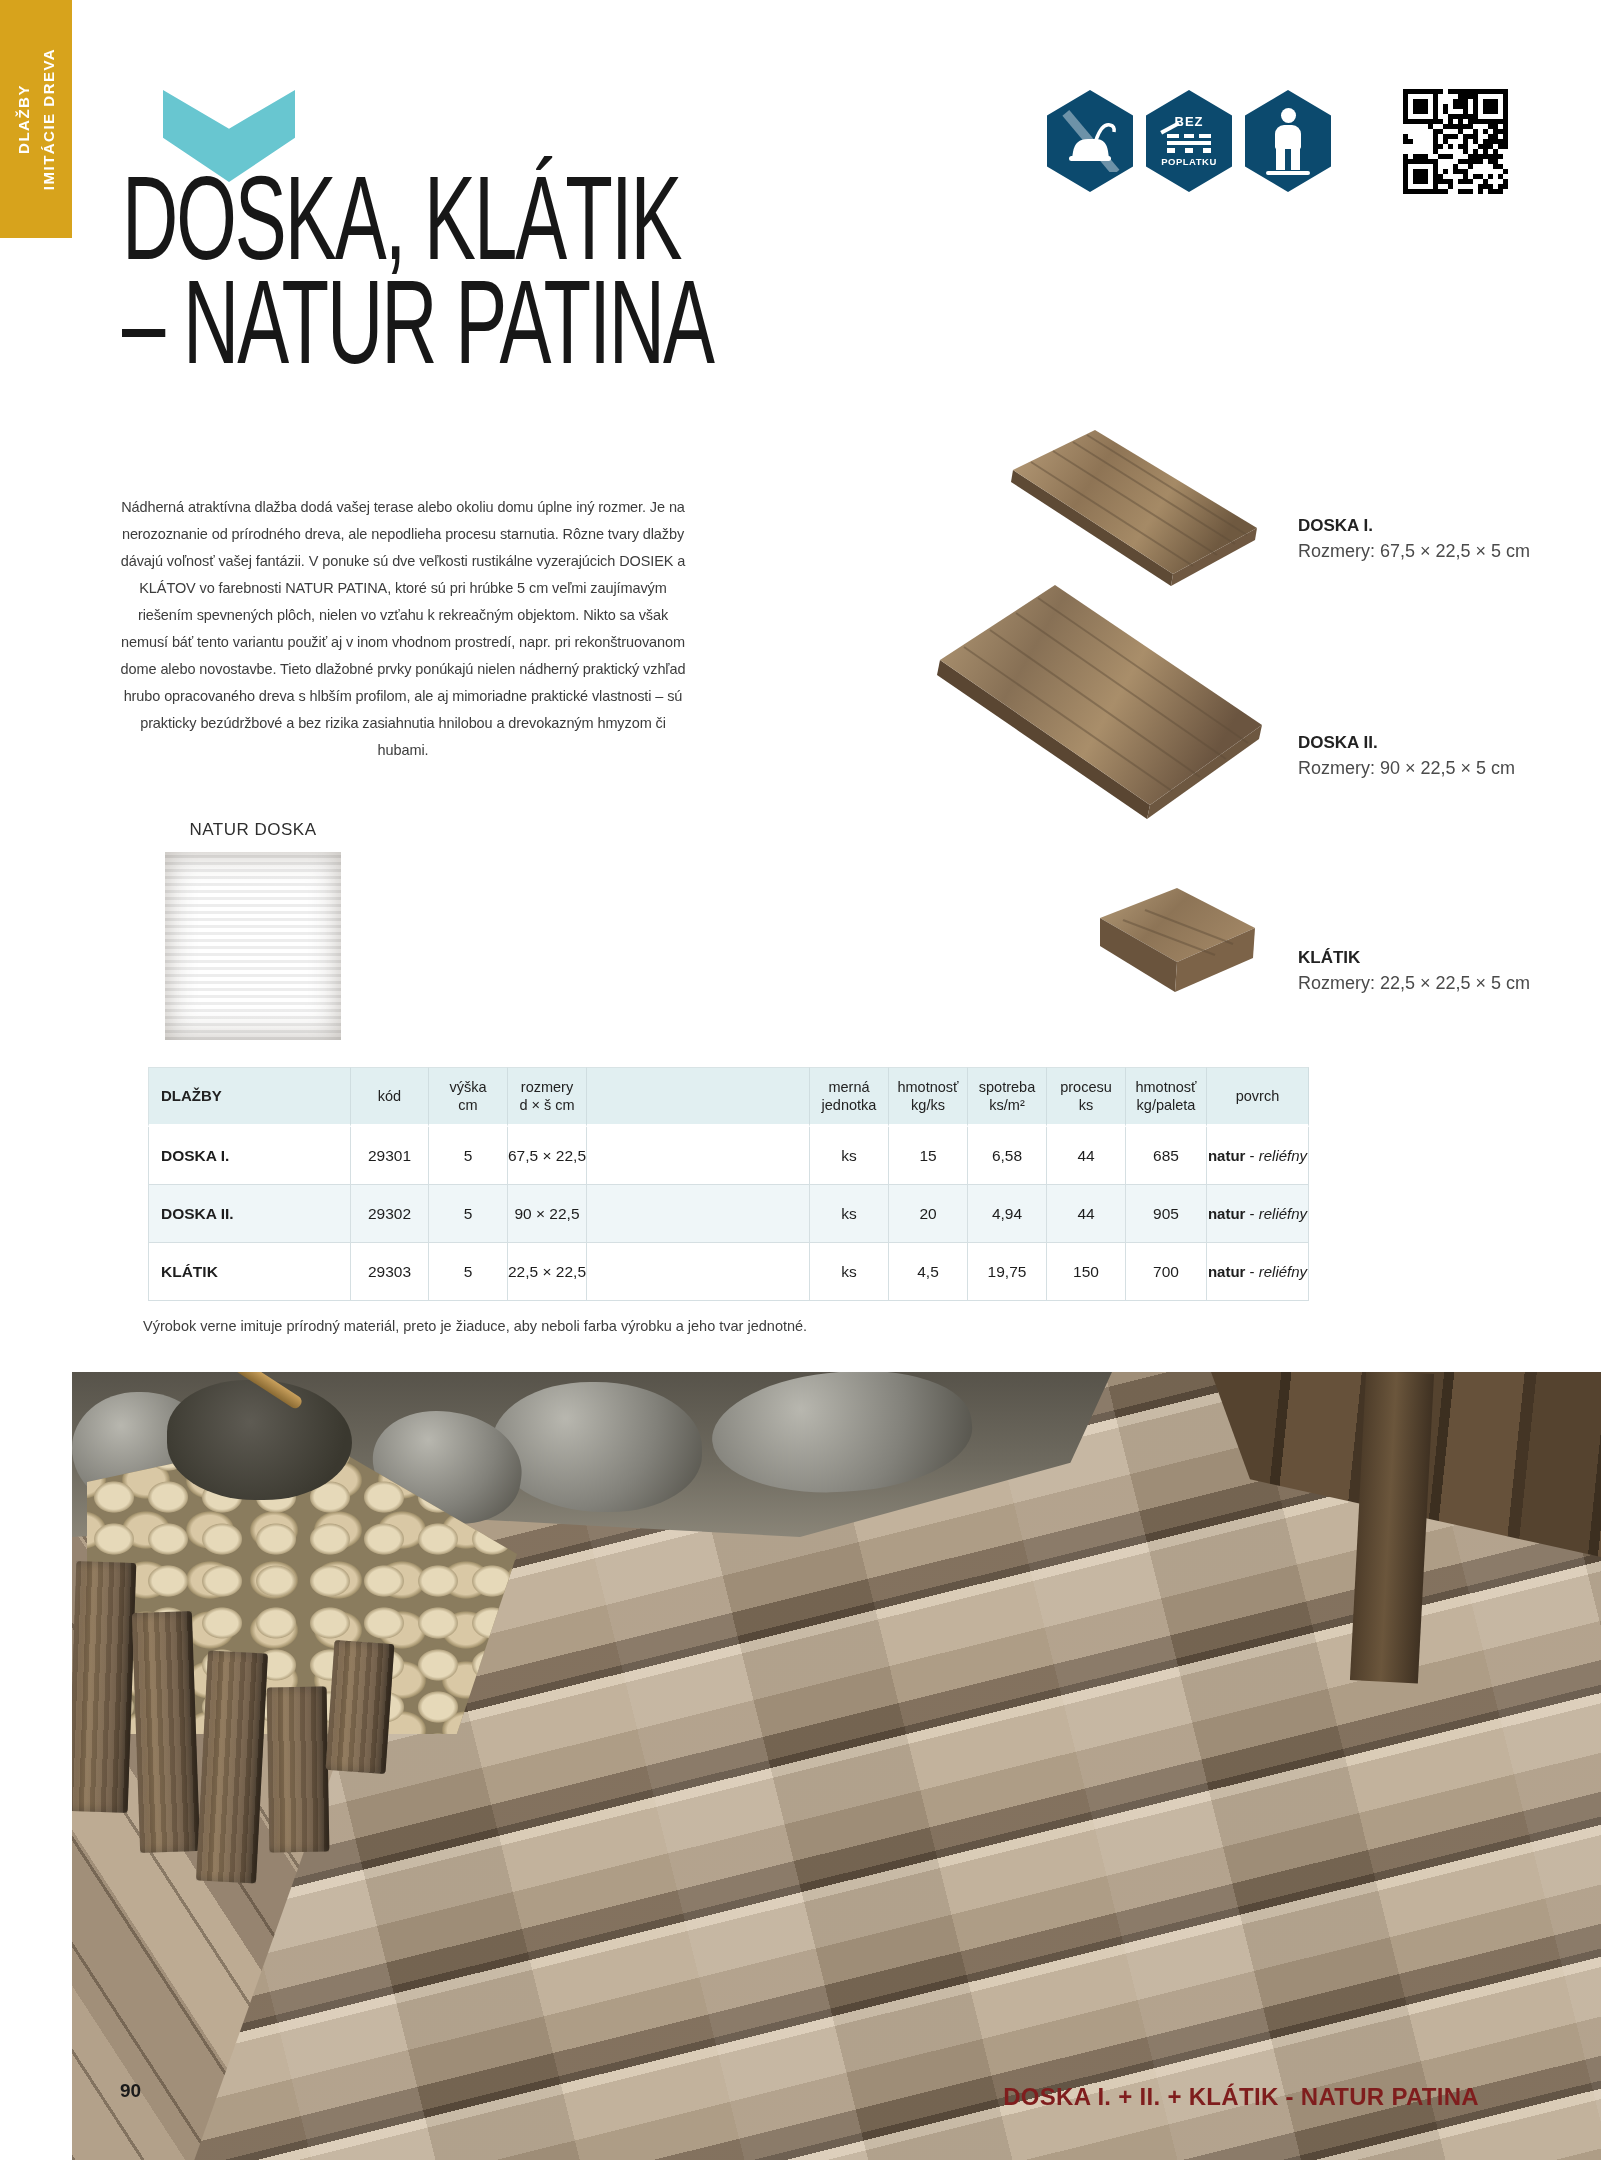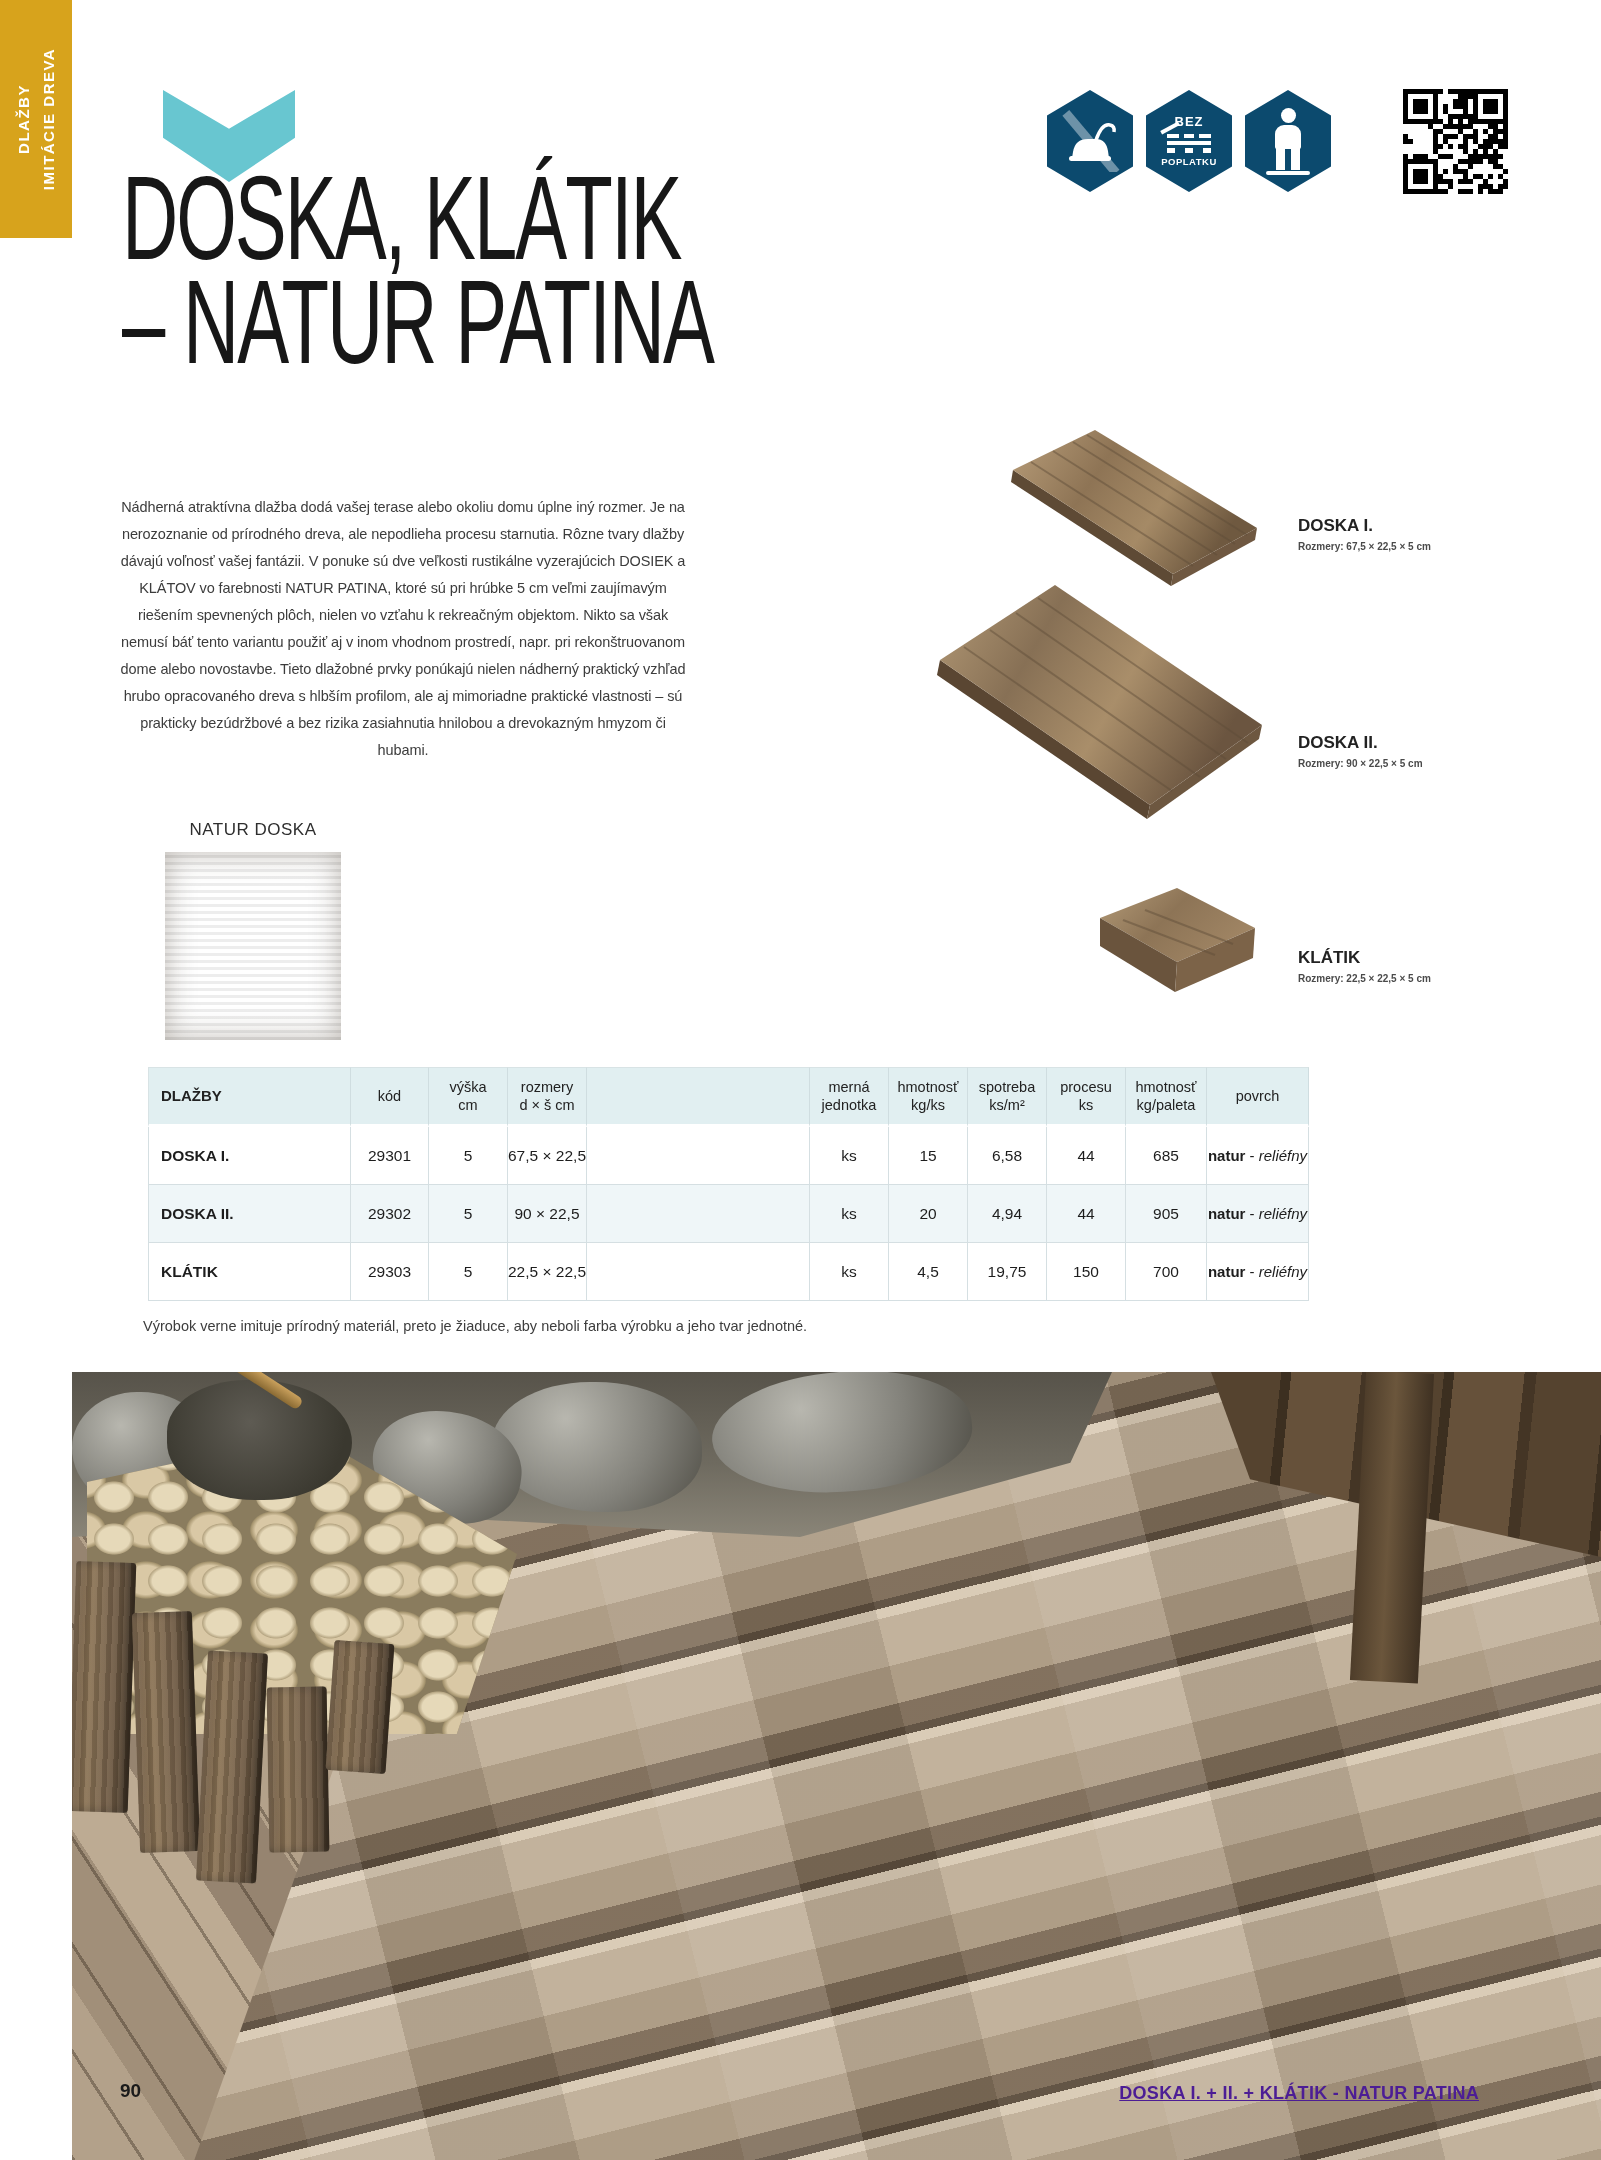--- a/index.html
+++ b/index.html
@@ -56,21 +56,21 @@
       linear-gradient(90deg, rgba(255,235,205,.25) 40%, rgba(255,235,205,.25) 55%, rgba(0,0,0,0) 58%),
       repeating-linear-gradient(90deg,#7d6b57 0 5px,#927d64 5px 12px,#66564​6 12px 16px,#9b8569 16px 27px,#55473a 27px 31px,#89765f 31px 44px,#6e5c4a 44px 49px),
       #7d6b57;
     box-shadow:inset 0 0 30px rgba(60,45,30,.35); }
   .swatch:after { content:""; position:absolute; inset:0;
     background:repeating-linear-gradient(0deg, rgba(0,0,0,.07) 0 3px, rgba(255,255,255,.05) 3px 7px); }
 
   
   .prod-label { position:absolute; left:1298px; }
   .prod-label .nm { font-weight:bold; font-size:17px; color:#222; margin-bottom:5px; }
-  .prod-label .dm { font-size:10px; color:#4a4a4a;font-weight:bold; }
+  .prod-label .dm { font-size:18px; color:#4a4a4a; }
 
   .plank-wrap { position:absolute; }
 
   
   .tbl { position:absolute; left:148px; top:1067px; width:1161px; display:grid;
     grid-template-columns:203px 78px 79px 79px 223px 79px 79px 79px 79px 81px 102px; }
   .th { background:#E1EFF1; height:60px; display:flex; flex-direction:column; justify-content:center; align-items:center;
     font-size:14.5px; line-height:18px; color:#222; border-right:1px solid #cfdde0; border-top:1px solid #d8e3e5; border-bottom:3px solid #fff; }
   .th.first { align-items:flex-start; padding-left:12px; font-weight:bold; font-size:15px; border-left:1px solid #d8e3e5; }
   .td { height:58px; display:flex; justify-content:center; align-items:center; font-size:15.5px; color:#1d1d1d;
@@ -116,21 +116,21 @@
   .fountain-stone { position:absolute; left:95px; top:8px; width:185px; height:120px; border-radius:45% 55% 50% 50%;
     background:radial-gradient(circle at 45% 35%, #5e5b53, #3a382f 75%); }
   .fountain-spout { position:absolute; left:118px; top:-6px; width:120px; height:13px; background:linear-gradient(#c9a05c,#8a6a33); transform:rotate(33deg); border-radius:6px; }
   .ph-beams { position:absolute; right:0; top:0; width:390px; height:185px;
     clip-path:polygon(0 0,100% 0,100% 100%,10% 58%);
     background:repeating-linear-gradient(96deg, #55432f 0 70px, #3c2f20 70px 80px, #66513a 80px 150px, #443525 150px 162px); }
   .ph-midpost { position:absolute; right:175px; top:0; width:68px; height:310px;
     background:linear-gradient(90deg,#4e3d2a,#6b563c 45%,#3f3122); transform:rotate(3deg); }
 
   .page-num { position:absolute; left:48px; top:708px; color:#1b1b1b; font-weight:bold; font-size:19px; }
-  .photo-caption { position:absolute; right:122px; top:711px; color:#4c1d95; font-weight:bold; font-size:18px; letter-spacing:.3px; white-space:nowrap;text-decoration:underline; }
+  .photo-caption { position:absolute; right:122px; top:711px; color:#7f1d1d; font-weight:bold; font-size:24px; letter-spacing:.3px; white-space:nowrap; }
 
   .grain { stroke:#5d4b38; stroke-width:2; fill:none; opacity:.45; }
 </style>
 </head>
 <body>
 
 <div id="page">
 
   <div class="side-tab">
     <div class="side-tab-inner">

